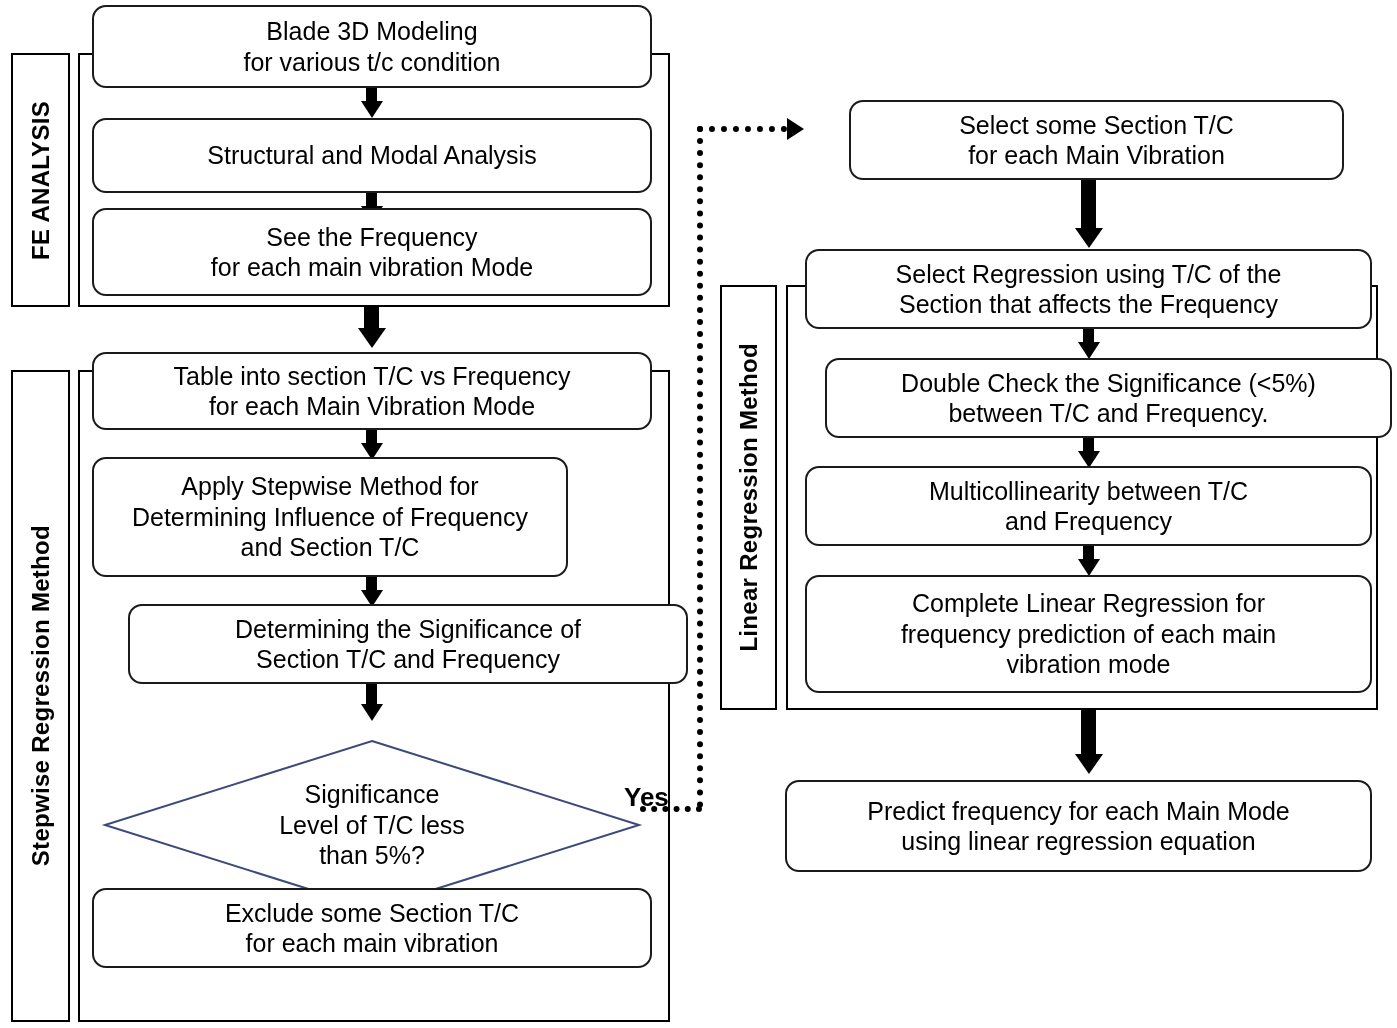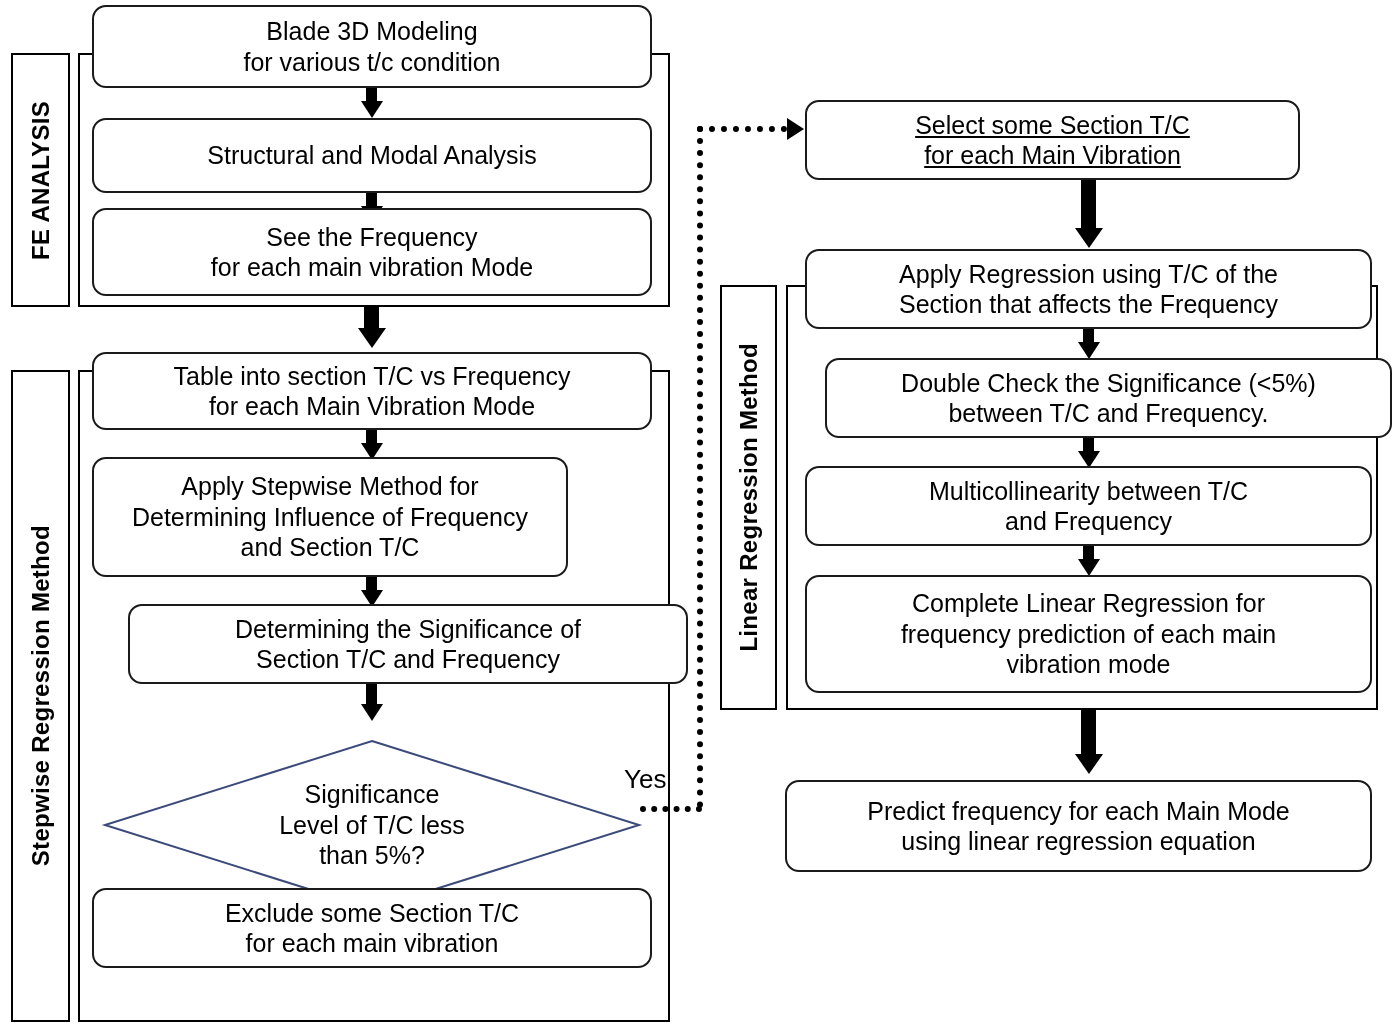--- a/index.html
+++ b/index.html
@@ -107,24 +107,25 @@
     height: 0;
     border-top: 6px dotted #000000;
   }
   .dot-v {
     position: absolute;
     width: 0;
     border-left: 6px dotted #000000;
   }
   .edge-label {
     position: absolute;
-    font-weight: normal;
+    font-weight: bold;
     font-size: 26px;
     color: #000000;
     white-space: nowrap;
+    margin-top: 18px;
   }
 </style>
 </head>
 <body>
 
 <div id="canvas">
 
   <div class="group-frame" style="left:78px; top:53px; width:592px; height:254px;"></div>
   <div class="group-label" style="left:11px; top:53px; width:59px; height:254px;">
     <span>FE ANALYSIS</span>
@@ -220,32 +221,32 @@
   <div class="dot-h" style="left:640px; top:806px; width:62px;"></div>
   <div class="dot-v" style="left:697px; top:126px; height:682px;"></div>
   <div class="dot-h" style="left:697px; top:126px; width:90px;"></div>
   <div class="arrow-head right" style="left:787px; top:118px;"></div>
 
   <div class="group-frame" style="left:786px; top:285px; width:592px; height:425px;"></div>
   <div class="group-label" style="left:720px; top:285px; width:57px; height:425px;">
     <span>Linear Regression Method</span>
   </div>
 
-  <div class="node" style="left:805px; top:100px; width:495px; height:80px;text-decoration:underline;">
+  <div class="node" style="left:849px; top:100px; width:495px; height:80px;">
     <div>
       <div>Select some Section T/C</div>
       <div>for each Main Vibration</div>
     </div>
   </div>
   <div class="conn-line" style="left:1081px; top:180px; width:15px; height:52px;"></div>
   <div class="arrow-head" style="left:1075px; top:228px; border-left-width:14px; border-right-width:14px; border-top-width:20px;"></div>
 
   <div class="node" style="left:805px; top:249px; width:567px; height:80px;">
     <div>
-      <div>Apply Regression using T/C of the</div>
+      <div>Select Regression using T/C of the</div>
       <div>Section that affects the Frequency</div>
     </div>
   </div>
   <div class="conn-line" style="left:1083px; top:329px; width:11px; height:16px;"></div>
   <div class="arrow-head" style="left:1078px; top:342px;"></div>
 
   <div class="node" style="left:805px; top:358px; width:567px; height:80px;margin-left:20px;">
     <div>
       <div>Double Check the Significance (&lt;5%)</div>
       <div>between T/C and Frequency.</div>

